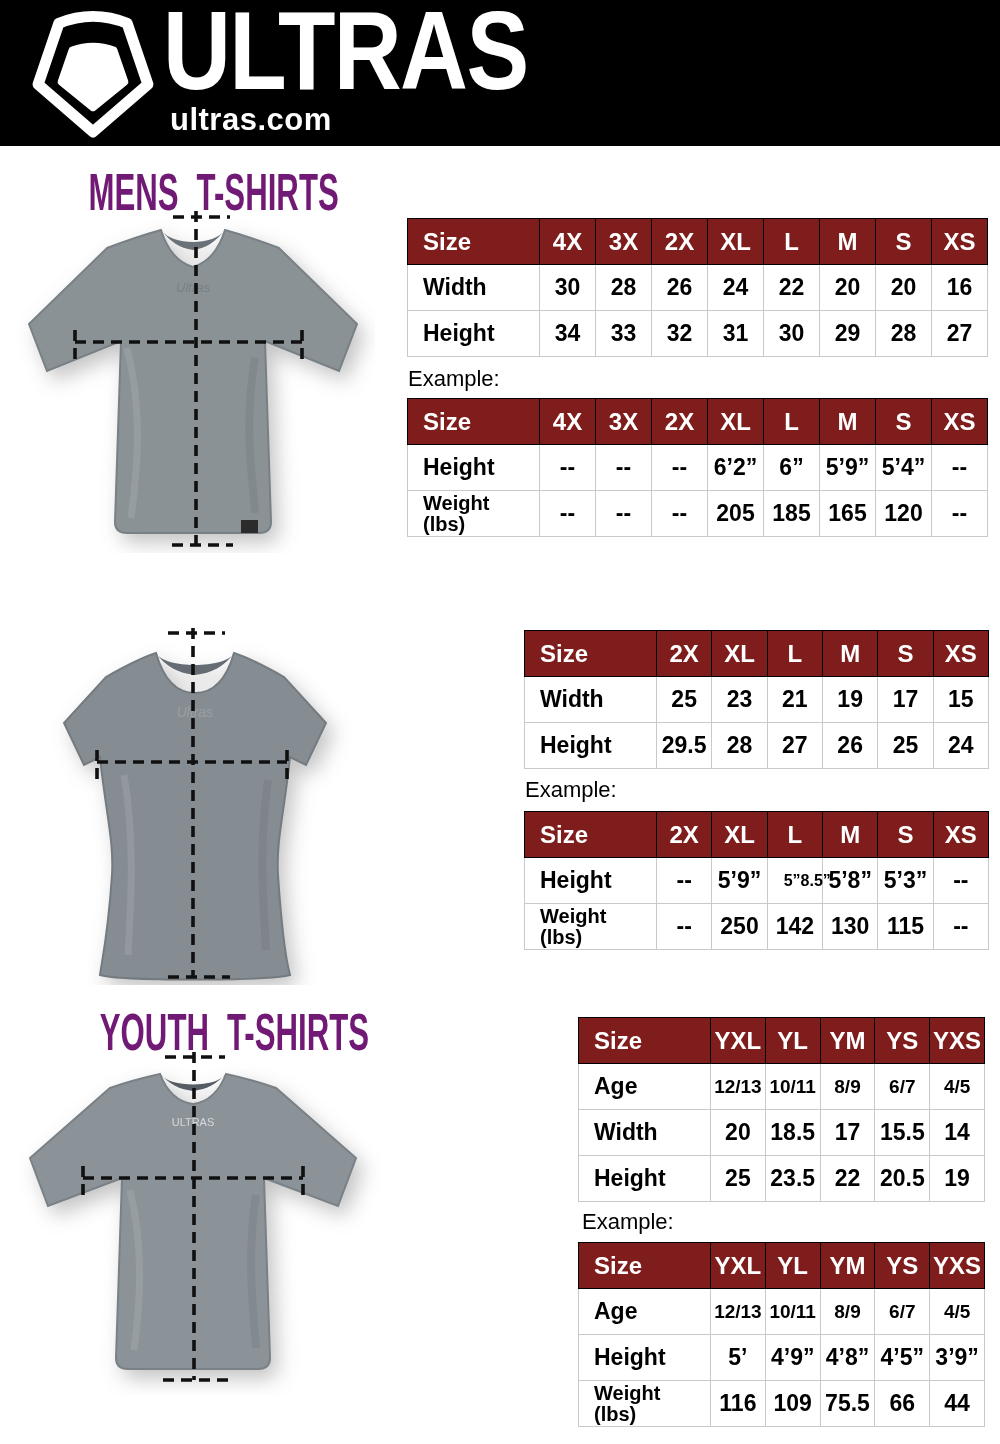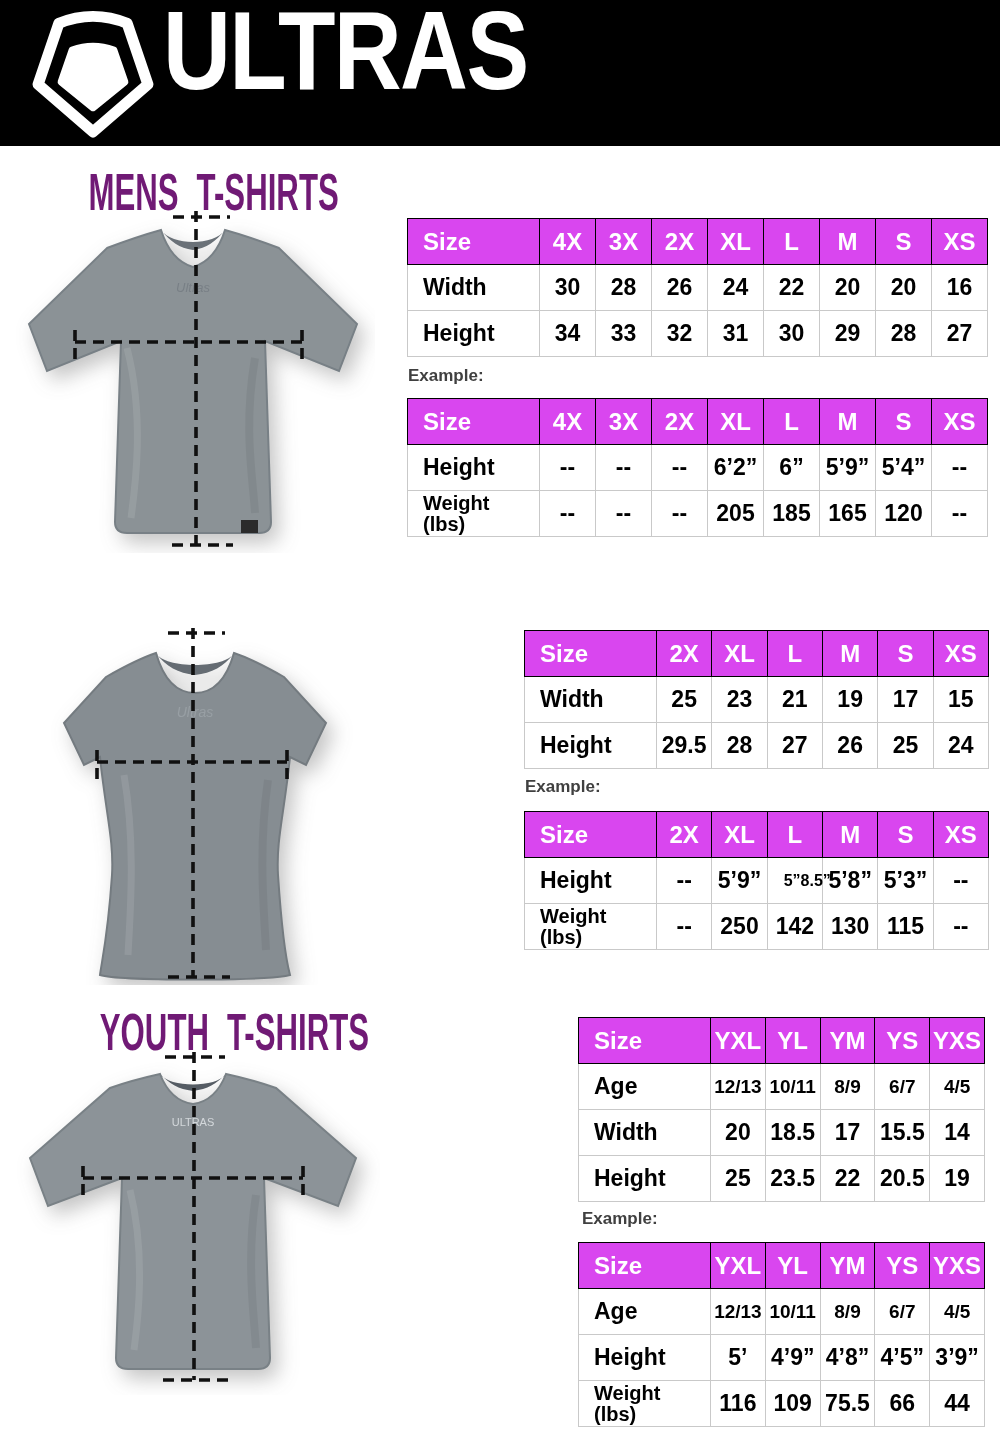--- a/index.html
+++ b/index.html
@@ -13,44 +13,45 @@
   .site{position:absolute;left:170px;top:102px;color:#fff;font-weight:bold;font-size:31px;
         letter-spacing:.5px;}
   
   .section-title{position:absolute;text-align:center;font-size:52px;line-height:1;color:#701a75;
                  font-weight:bold;}
   .section-title>span{display:inline-block;transform:scaleX(.60);transform-origin:center;
                       white-space:nowrap;word-spacing:.30em;letter-spacing:0px;}
   
   table{border-collapse:collapse;table-layout:fixed;position:absolute;background:#fff;
         font-weight:bold;color:#000;}
-  th{background:#d946ef;color:#fff;font-size:24px;height:45px;text-align:center;border:1px solid #000;
+  th{background:#7f1d1d;color:#fff;font-size:24px;height:45px;text-align:center;border:1px solid #000;
      padding:0;}
   th.lbl{text-align:left;padding-left:15px;width:116px;}
   td{border:1px solid #c9c9c9;text-align:center;font-size:23px;height:45px;padding:0;}
   td.lbl{text-align:left;padding-left:15px;}
   td.sm{font-size:19px;}
   td.xs{font-size:16px;padding-left:16px;}
   td.two-line{white-space:pre-line;font-size:20px;line-height:1.05;}
-  .example-label{position:absolute;font-size:17px;font-weight:bold;color:#404040;}
+  .example-label{position:absolute;font-size:22px;font-weight:normal;color:#000000;}
   
   .shirt{position:absolute;}
   .shirt .body{filter:drop-shadow(7px 9px 10px rgba(60,60,60,.30));}
 </style>
 </head>
 <body>
 
 <div id="page">
 
   <div class="topbar">
     <svg class="crest" width="122" height="132" viewBox="0 0 100 107">
       <path d="M 22,12 C 40,4.5 60,4.5 78,12 L 95,62 L 50,101 L 5,62 Z" fill="none" stroke="#ffffff" stroke-width="9" stroke-linejoin="round"></path>
       <path d="M 33,34 C 44,30 56,30 67,34 L 76,60 L 50,81 L 24,60 Z" fill="#ffffff" stroke="#ffffff" stroke-width="6" stroke-linejoin="round"></path>
     </svg>
     <div class="brand">ULTRAS</div>
+    <div class="site">ultras.com</div>
   </div>
 
   <div class="section-title" style="left:5px;top:166px;width:370px;">
     <span>MENS T-SHIRTS</span>
   </div>
 
   <svg class="shirt" style="left:15px;top:208px;" width="360" height="345" viewBox="0 0 360 345">
     <g class="body">
       <path d="M 146,22 C 128,27 108,34 92,40 L 14,116 L 32,163 L 106,133
                L 100,314 C 100,322 105,325 112,325 L 244,325 C 251,325 256,322 256,314

